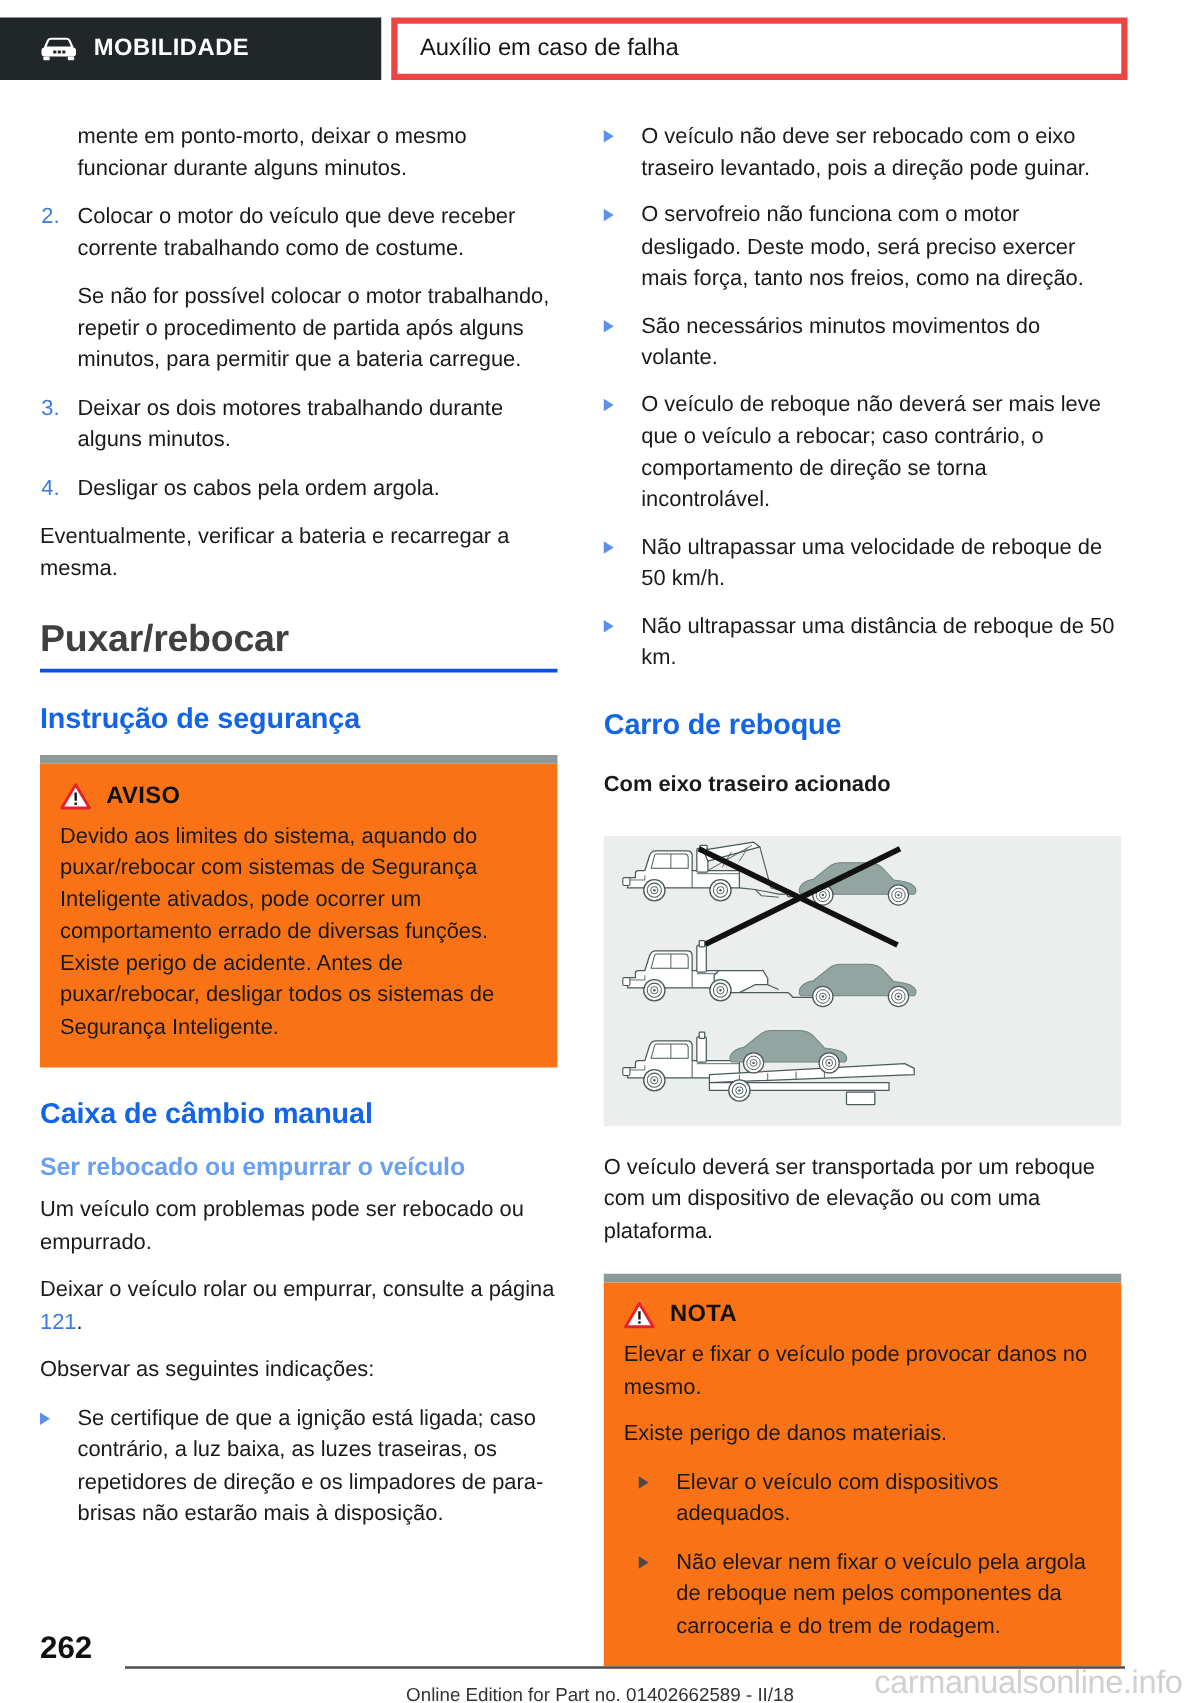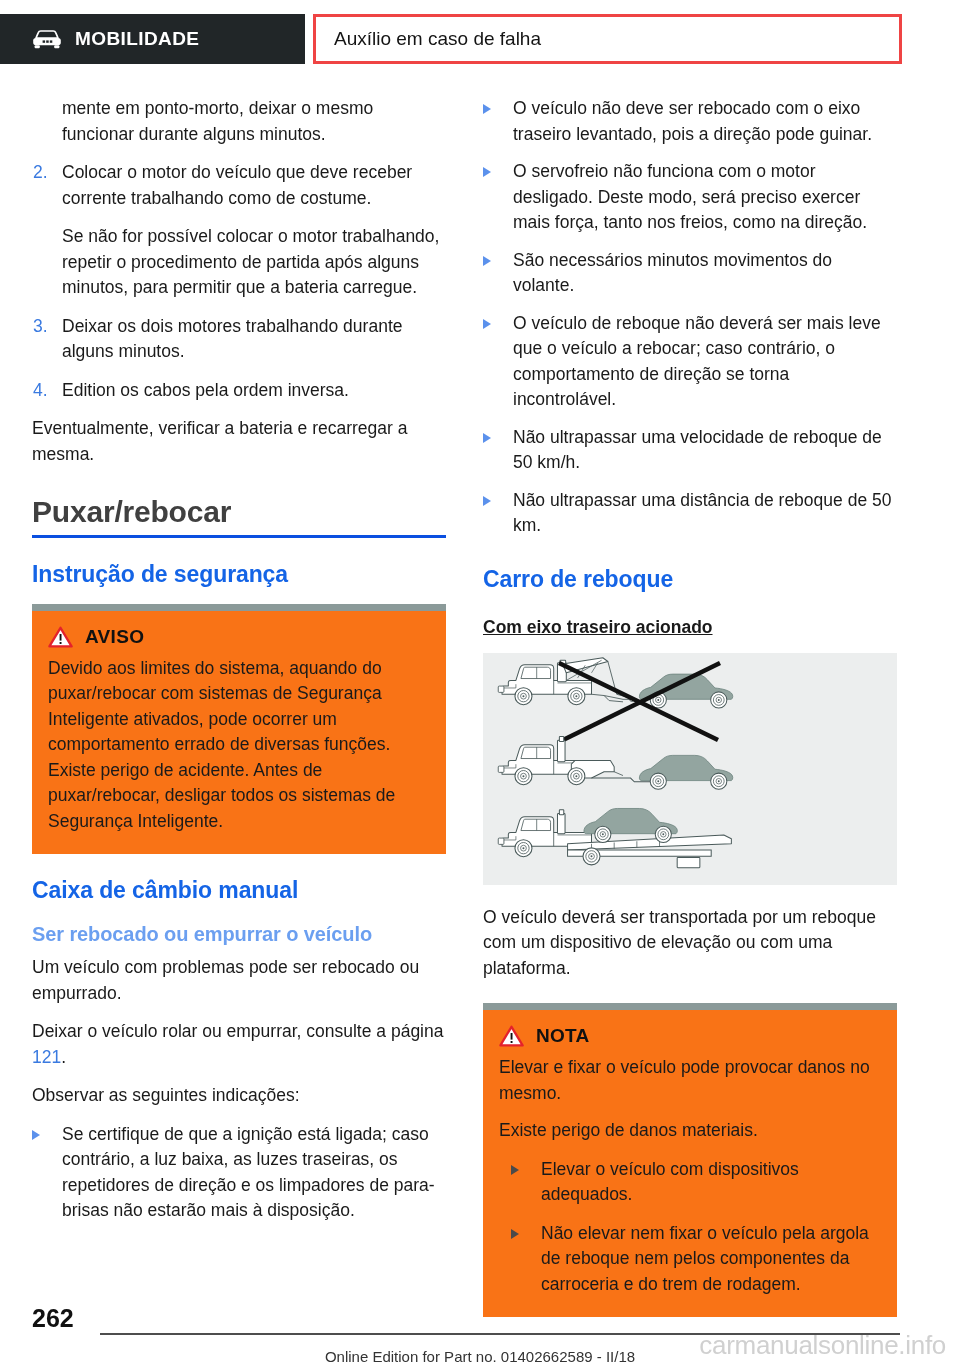--- a/index.html
+++ b/index.html
@@ -20,21 +20,21 @@
   .header-brand {
     width: 305px; background: #212628; color: #ffffff;
     display: flex; align-items: center; gap: 13px; padding-left: 32px;
   }
   .brand-label {
     font-size: 19px; font-weight: bold; letter-spacing: 0.4px;
   }
   .car-icon { width: 30px; height: 21px; display: block; flex: none; }
   .header-title-box {
     margin-left: 8px; flex: 1; margin-right: 58px;
-    border: 3px solid #ef4444; background: #ffffff;
+    border: 5px solid #ef4444; background: #ffffff;
     display: flex; align-items: center; padding-left: 18px;
   }
   .header-title { font-size: 19px; color: #141414; }
 
   
   .columns {
     position: absolute; top: 96px; left: 0; width: 960px;
   }
   .col { position: absolute; top: 0; width: 414px; }
   .col-left  { left: 32px; }
@@ -93,21 +93,21 @@
   .h2 {
     font-size: 23px; font-weight: bold; color: #1464e6;
     line-height: 28px; margin-bottom: 16px; letter-spacing: -0.1px;
   }
   .h3 {
     font-size: 20px; font-weight: bold; color: #6b9ff0;
     line-height: 25px; margin-bottom: 8px; letter-spacing: -0.1px;
   }
   .h4 {
     font-size: 17.5px; font-weight: bold; color: #1a1a1a;
-    line-height: 24px; margin-bottom: 14px; text-decoration: underline;
+    line-height: 24px; margin-bottom: 30px;
   }
 
   
   .notice { margin-bottom: 18px; }
   .notice-bar { height: 7px; background: #8b9a99; }
   .notice-body {
     background: #f97316; padding: 15px 16px 20px 16px;
   }
   .notice-head {
     display: flex; align-items: center; gap: 12px; margin-bottom: 8px;
@@ -190,21 +190,21 @@
         <span class="num-body">Se não for possível colocar o motor trabalhando, repetir o procedimento de partida após alguns minutos, para permitir que a bateria carregue.</span>
       </div>
 
       <div class="num-item">
         <span class="num-marker">3.</span>
         <span class="num-body">Deixar os dois motores trabalhando durante alguns minutos.</span>
       </div>
 
       <div class="num-item">
         <span class="num-marker">4.</span>
-        <span class="num-body">Edition os cabos pela ordem inversa.</span>
+        <span class="num-body">Desligar os cabos pela ordem argola.</span>
       </div>
 
       <div class="para">Eventualmente, verificar a bateria e recarregar a mesma.</div>
 
       <div class="h1-wrap">
         <div class="h1">Puxar/rebocar</div>
         <div class="h1-rule"></div>
       </div>
 
       <div class="h2">Instrução de segurança</div>

